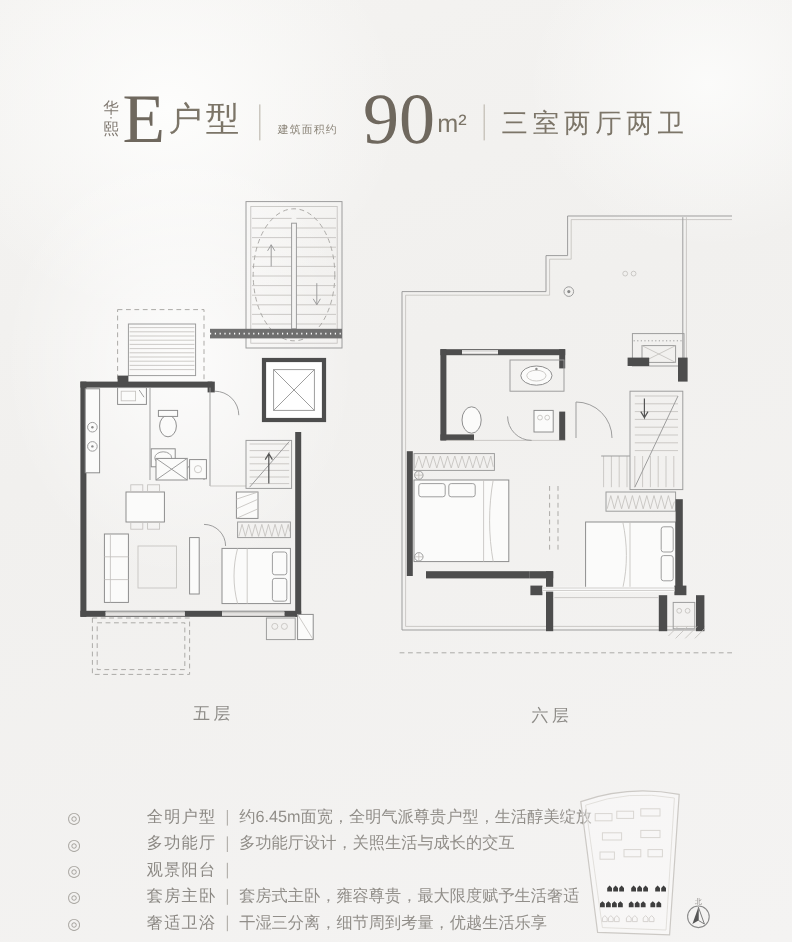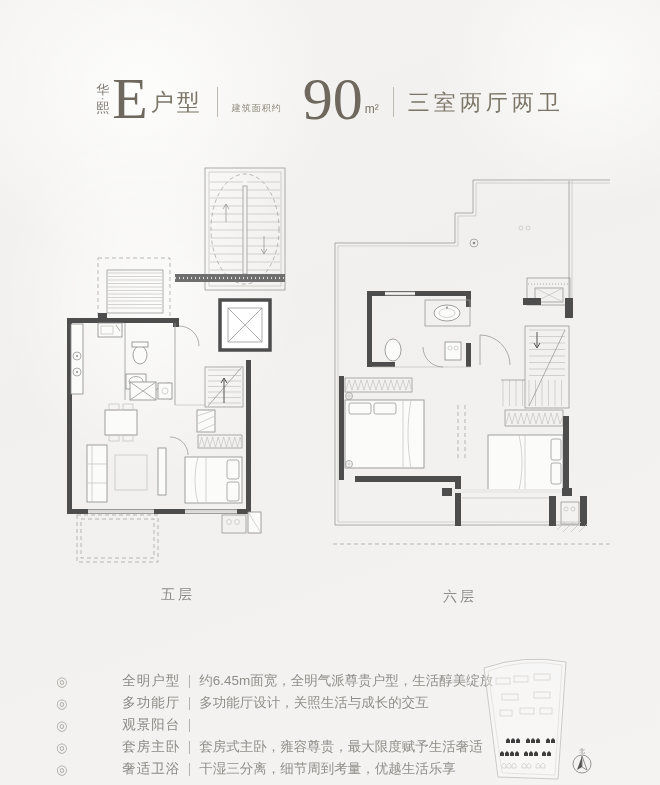--- a/index.html
+++ b/index.html
@@ -14,27 +14,27 @@
           background:radial-gradient(closest-side,rgba(252,252,251,.9) 0%,rgba(252,252,251,0) 72%);pointer-events:none;}
 
   
   .header{position:absolute;left:0;right:0;top:62px;height:62px;display:flex;
           justify-content:center;align-items:flex-end;color:#7c7568;}
   .brand{display:flex;flex-direction:column;align-items:center;font-size:13px;line-height:1.05;
          letter-spacing:1px;padding-bottom:9px;color:#7f7870;}
   .brand .dot{font-size:10px;line-height:.45;}
   .unit-letter{font-family:"Liberation Serif","DejaVu Serif",serif;font-size:58px;line-height:.88;
                color:#6f685e;margin:0 3px 0 2px;}
-  .unit-suffix{font-size:23px;letter-spacing:3px;padding-bottom:6px;color:#7c7568;}
+  .unit-suffix{font-size:28px;letter-spacing:3px;padding-bottom:6px;color:#7c7568;}
   .hdr-divider{width:1px;height:30px;background:#c0bbb2;margin:0 14px 7px 14px;}
   .area-label{display:flex;flex-direction:row;font-size:9px;line-height:1.3;letter-spacing:1px;
               color:#8a8377;padding-bottom:9px;text-align:left;}
   .area-value{font-family:"Liberation Serif","DejaVu Serif",serif;font-size:60px;line-height:.82;
               color:#6f685e;margin-left:21px;}
-  .area-unit{font-size:12px;padding-bottom:8px;margin-left:2px;color:#7c7568;}
+  .area-unit{font-size:21px;padding-bottom:8px;margin-left:2px;color:#7c7568;}
   .rooms{font-size:22px;letter-spacing:4px;padding-bottom:6px;color:#7c7568;}
 
   
   .plan-svg{position:absolute;}
   #plan5{left:58px;top:160px;}
   #plan6{left:325px;top:160px;}
   .floor-label{position:absolute;font-size:14px;letter-spacing:3px;color:#8d8b87;text-align:center;}
   #label5{left:58px;top:586px;width:240px;}
   #label6{left:330px;top:588px;width:260px;}
 

